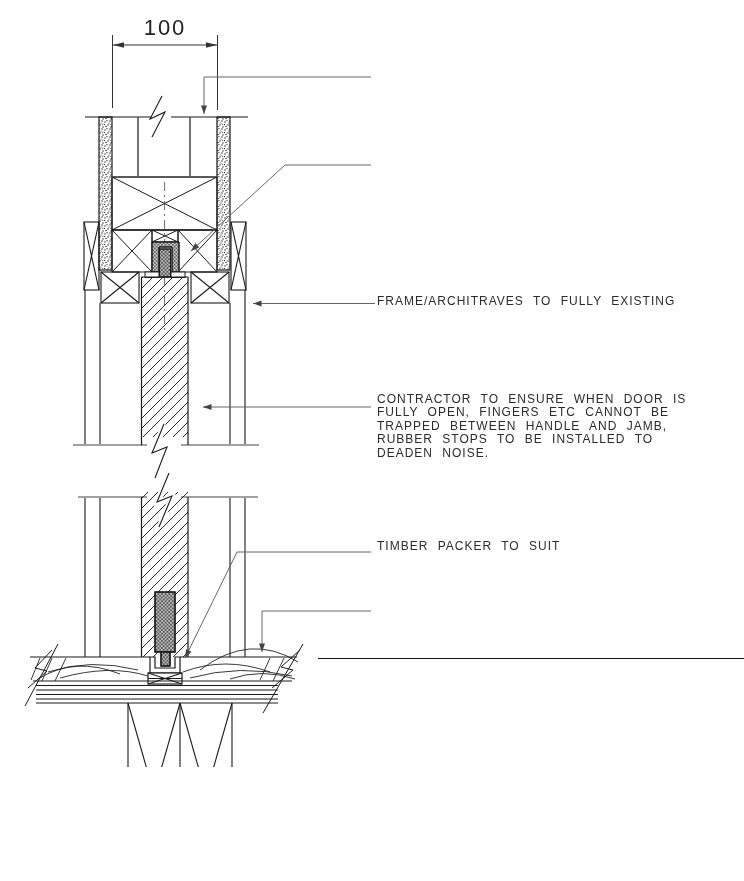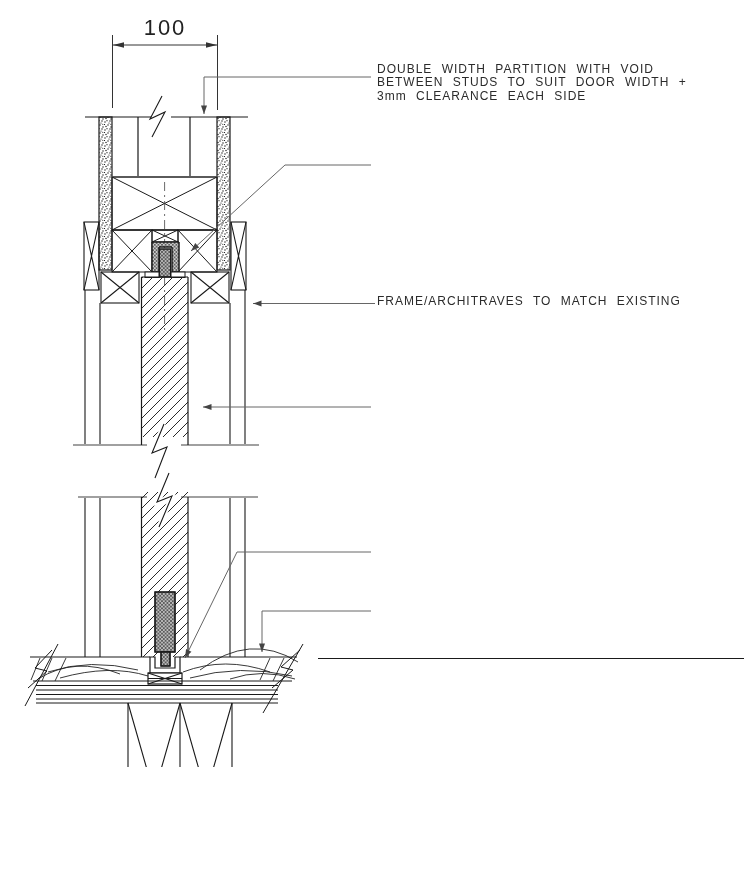--- a/index.html
+++ b/index.html
@@ -156,20 +156,23 @@
     <path d="M371,165 H285 L191,251" marker-end="url(#arr)"></path>
     <path d="M375,303.5 H253" marker-end="url(#arr)"></path>
     <path d="M371,407 H203" marker-end="url(#arr)"></path>
     <path d="M371,552 H237 L185,658" marker-end="url(#arr)"></path>
     <path d="M371,611 H262 V652" marker-end="url(#arr)"></path>
   </g>
 </svg>
 
 <div class="dim-label">100</div>
 
-<div class="note" style="top:63px">DOUBLE WIDTH PARTITION WITH VOID
-BETWEEN STUDS TO SUIT DOOR WIDTH +
-3mm CLEARANCE EACH SIDE</div>
-<div class="note" style="top:295px">FRAME/ARCHITRAVES TO MATCH EXISTING</div>
+<div class="note" style="top:295px">FRAME/ARCHITRAVES TO FULLY EXISTING</div>
+<div class="note" style="top:393px">CONTRACTOR TO ENSURE WHEN DOOR IS
+FULLY OPEN, FINGERS ETC CANNOT BE
+TRAPPED BETWEEN HANDLE AND JAMB,
+RUBBER STOPS TO BE INSTALLED TO
+DEADEN NOISE.</div>
+<div class="note" style="top:540px">TIMBER PACKER TO SUIT</div>
 
 <div class="title">SLIDING DOOR DETAIL</div>
 
 </div>
 
 </body></html>

